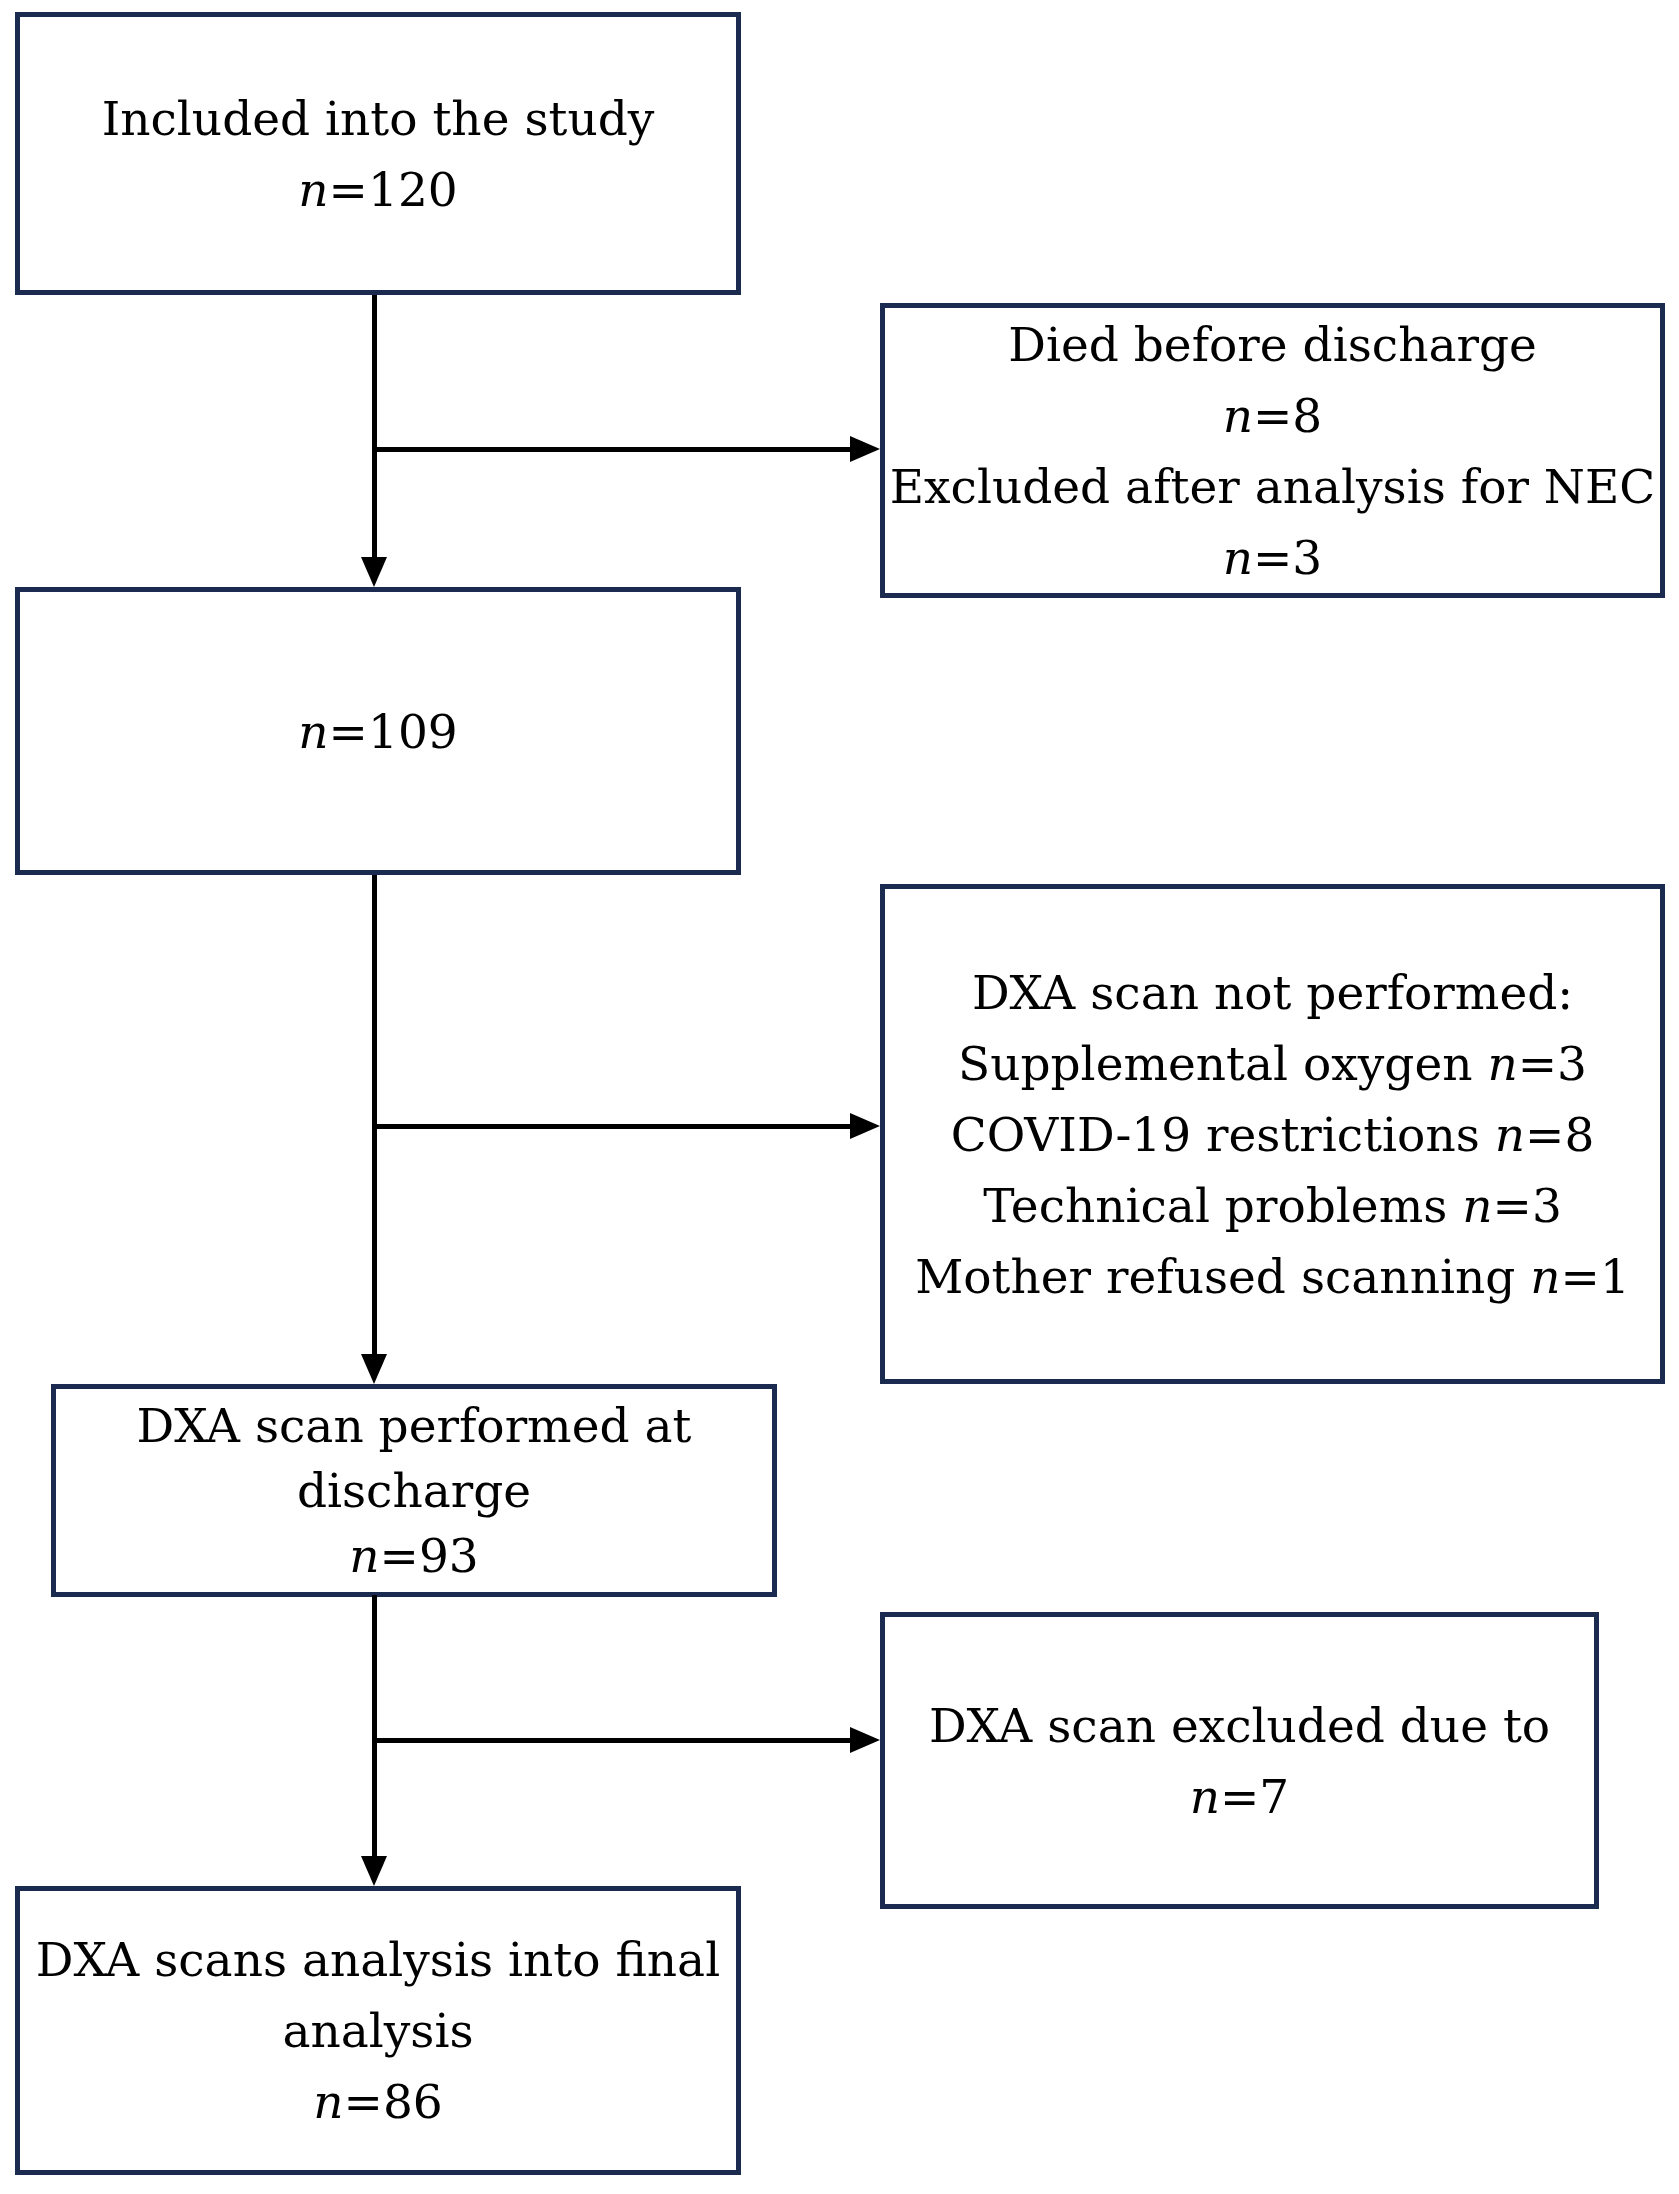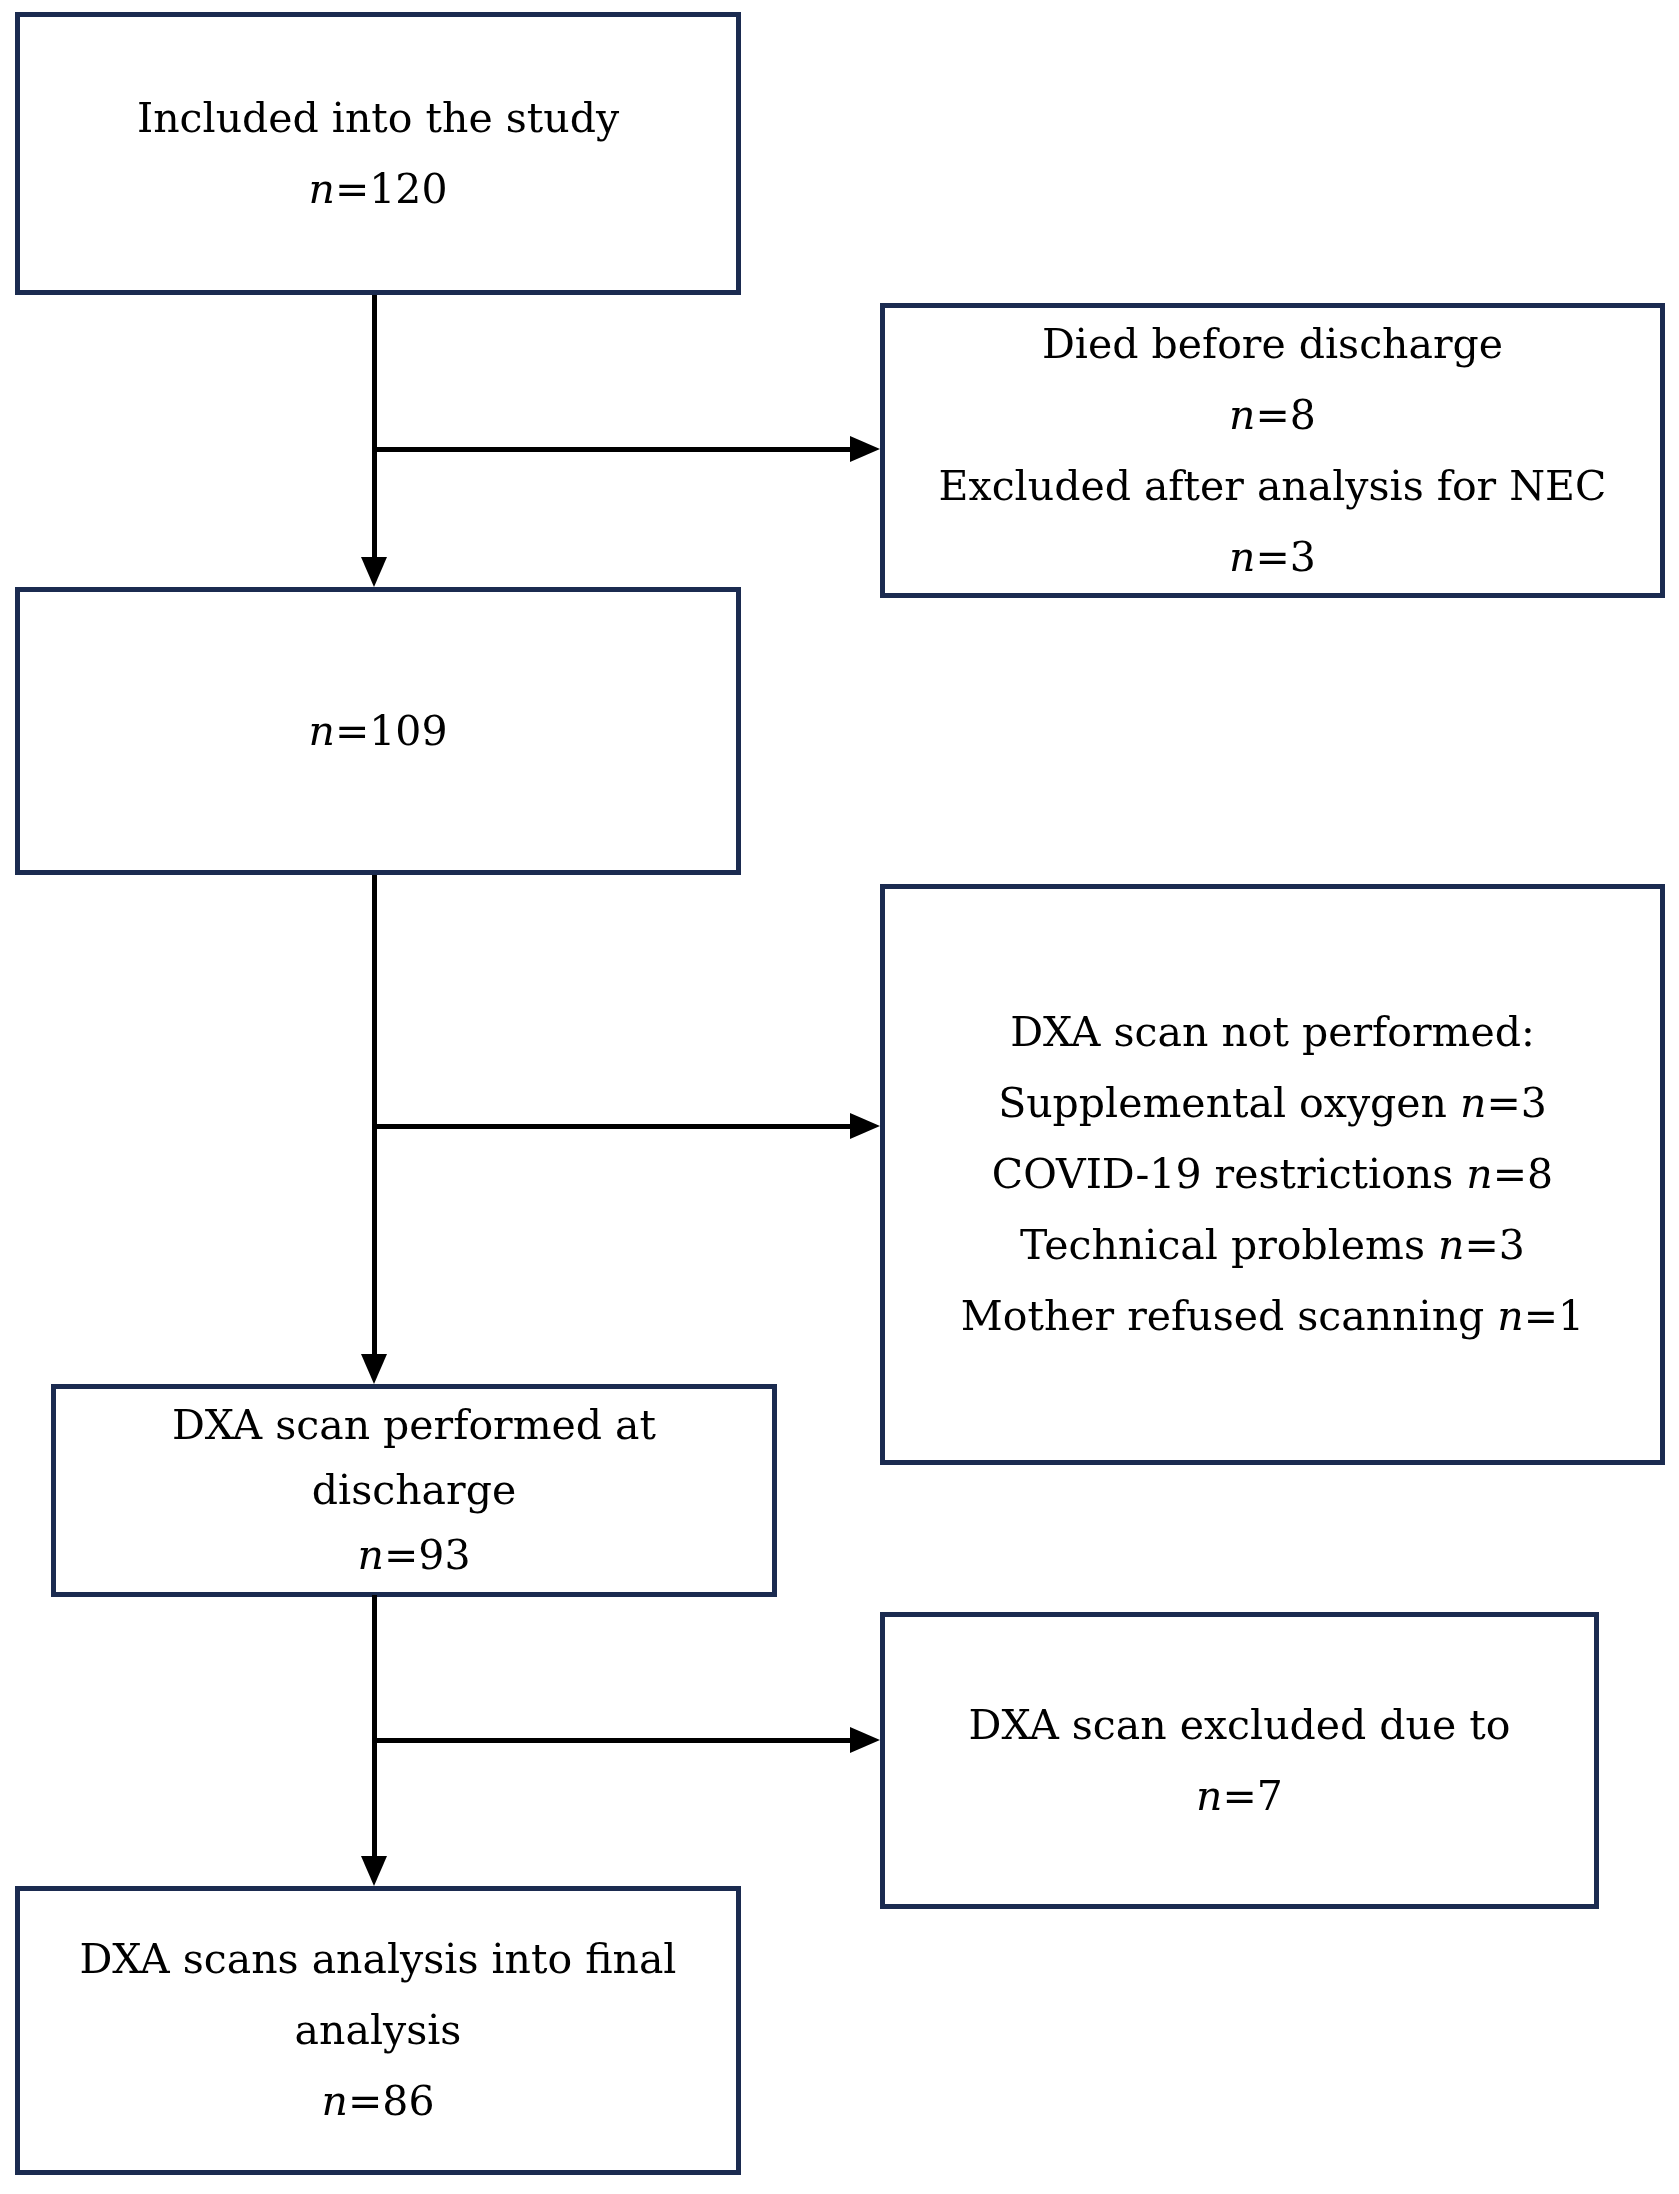--- a/index.html
+++ b/index.html
@@ -18,29 +18,29 @@
   .box {
     position: absolute;
     box-sizing: border-box;
     border: 5.4px solid #1b2b50;
     background: #ffffff;
     display: flex;
     flex-direction: column;
     justify-content: center;
     align-items: center;
     text-align: center;
-    font-size: 41px;
+    font-size: 47px;
     line-height: 71px;
   }
   .box .line { white-space: nowrap; }
   .box .line i { font-style: italic; }
   .b0 { left: 15px;   top: 12px;   width: 726px; height: 283px; }
   .b1 { left: 880px; top: 303px;  width: 785px; height: 295px; }
   .b2 { left: 15px;   top: 587px;  width: 726px; height: 288px; }
-  .b3 { left: 880px; top: 884px; width: 785px; height: 581px; }
+  .b3 { left: 880px; top: 884px; width: 785px; height: 500px; }
   .b4 { left: 15px;   top: 1384px; width: 726px; height: 213px; line-height: 65px; }
   .b5 { left: 880px; top: 1612px; width: 719px; height: 297px; }
   .b6 { left: 15px;   top: 1886px; width: 726px; height: 289px; }
 
   .vline {
     position: absolute;
     width: 4.8px;
     background: #000000;
     left: 372px;
   }

